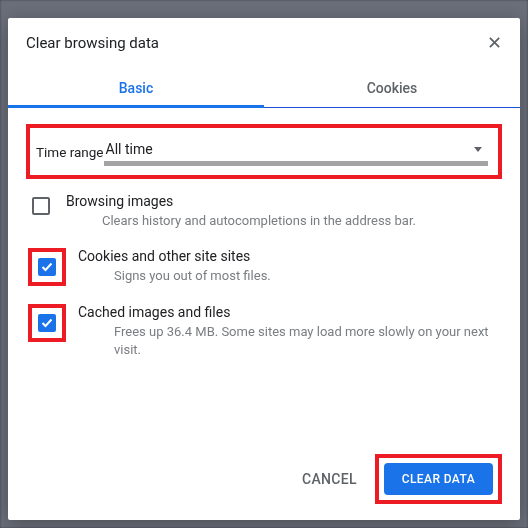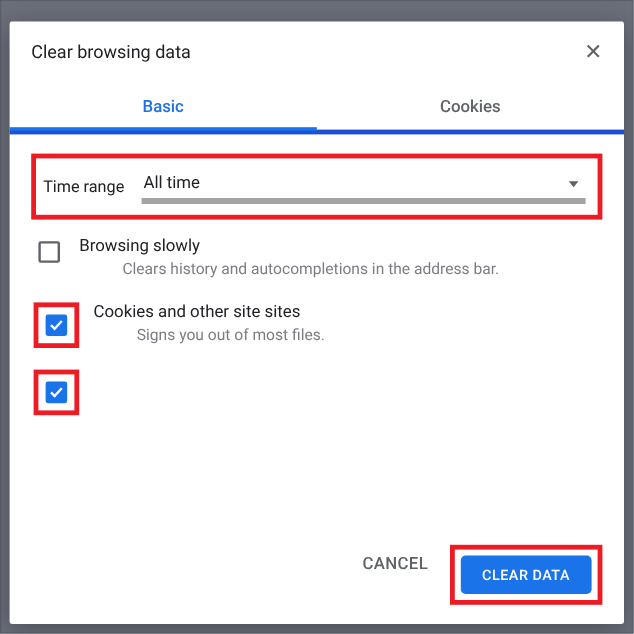--- a/index.html
+++ b/index.html
@@ -24,37 +24,37 @@
   display: flex; flex-direction: column;
 }
 .header {
   display: flex; align-items: center; justify-content: space-between;
   padding: 14px 18px 14px 18px;
 }
 .title { font-size: 15px; color: #202124; }
 .close-btn { cursor: pointer; color: #5f6368; font-size: 18px; }
 .tabs {
   display: flex;
-  border-bottom: 4px solid #1d4ed8;
+  border-bottom: 1px solid #1d4ed8;
 }
 .tab {
   flex: 1; text-align: center;
   padding: 13px 0 11px;
   font-size: 14px; font-weight: 500;
   color: #5f6368; cursor: pointer;
   position: relative;
 }
 .tab.active { color: #1a73e8; }
 .tab.active::after {
   content: ""; position: absolute; left: 0; right: 0; bottom: -1px;
   height: 3px; background: #1a73e8;
 }
 .body { padding: 0 18px; flex: 1; overflow: auto; }
 .timerange-row {
-  display: flex; align-items: center; gap: 14px;
+  display: flex; align-items: center; 
   margin: 16px 0 14px;
   padding: 9px 10px 9px 6px;
   position: relative;
 }
 .highlight-red { border: 4px solid #ed1c24; }
 .tr-label { font-size: 13.5px; color: #202124; }
 .tr-select {
   flex: 1; display: flex; align-items: center; justify-content: space-between;
   border-bottom: 5px solid #a3a3a3;
   padding: 4px 6px 4px 2px;
@@ -81,21 +81,21 @@
 .checkbox.checked {
   background: #1a73e8; border-color: #1a73e8;
 }
 .checkbox.checked svg {
   position: absolute; left: 1px; top: 1px;
 }
 .opt-texts { flex: 1; }
 .opt-title { font-size: 14px; color: #202124; margin-bottom: 3px; }
 .opt-desc { font-size: 13px; color: #7a7d82; line-height: 1.4; margin-left: 36px; }
 .footer {
-  display: flex; justify-content: flex-end; align-items: flex-start;
+  display: flex; justify-content: flex-end; align-items: center;
   gap: 8px;
   padding: 14px 18px 16px;
 }
 .btn-cancel {
   font-size: 14px; font-weight: 500; letter-spacing: 0.3px;
   color: #5f6368; cursor: pointer;
   padding: 8px 10px;
 }
 .btn-primary-wrap.highlight-red { padding: 5px; }
 .btn-primary {
@@ -130,21 +130,21 @@
         <span>All time</span>
         <span class="caret"></span>
       </div>
     </div>
 
     <div class="option-row">
       <div class="cbwrap">
         <div class="checkbox"></div>
       </div>
       <div class="opt-texts">
-        <div class="opt-title">Browsing slowly</div>
+        <div class="opt-title">Browsing images</div>
         <div class="opt-desc">Clears history and autocompletions in the address bar.</div>
       </div>
     </div>
 
     <div class="option-row">
       <div class="cbwrap highlight-red">
         <div class="checkbox checked">
           <svg width="12" height="12" viewBox="0 0 12 12">
               <path d="M1.5 6 L4.5 9 L10.5 2.5" stroke="#fff" stroke-width="2" fill="none"></path>
             </svg>
@@ -157,20 +157,24 @@
     </div>
 
     <div class="option-row">
       <div class="cbwrap highlight-red">
         <div class="checkbox checked">
           <svg width="12" height="12" viewBox="0 0 12 12">
               <path d="M1.5 6 L4.5 9 L10.5 2.5" stroke="#fff" stroke-width="2" fill="none"></path>
             </svg>
         </div>
       </div>
+      <div class="opt-texts">
+        <div class="opt-title">Cached images and files</div>
+        <div class="opt-desc">Frees up 36.4 MB. Some sites may load more slowly on your next visit.</div>
+      </div>
     </div>
 
   </div>
 
   <div class="footer">
     <div class="btn-cancel">CANCEL</div>
     <div class="btn-primary-wrap highlight-red">
       <div class="btn-primary">CLEAR DATA</div>
     </div>
   </div>

